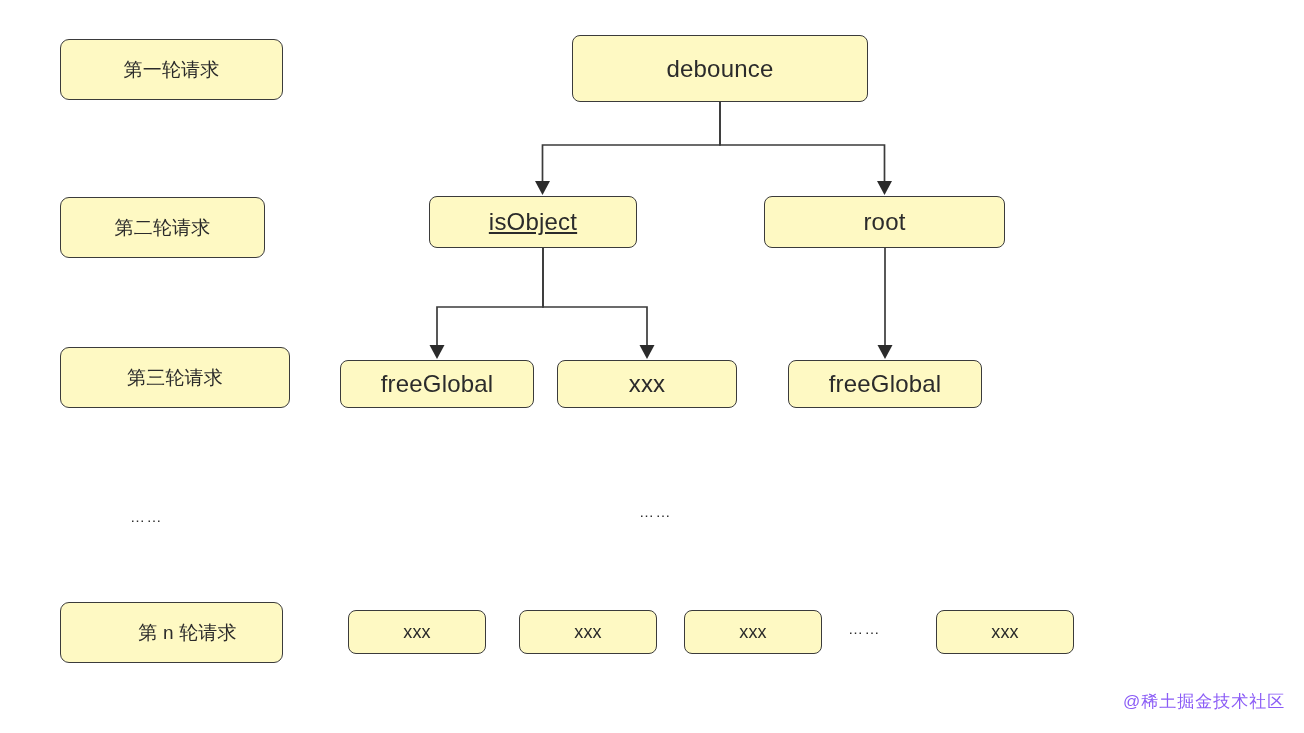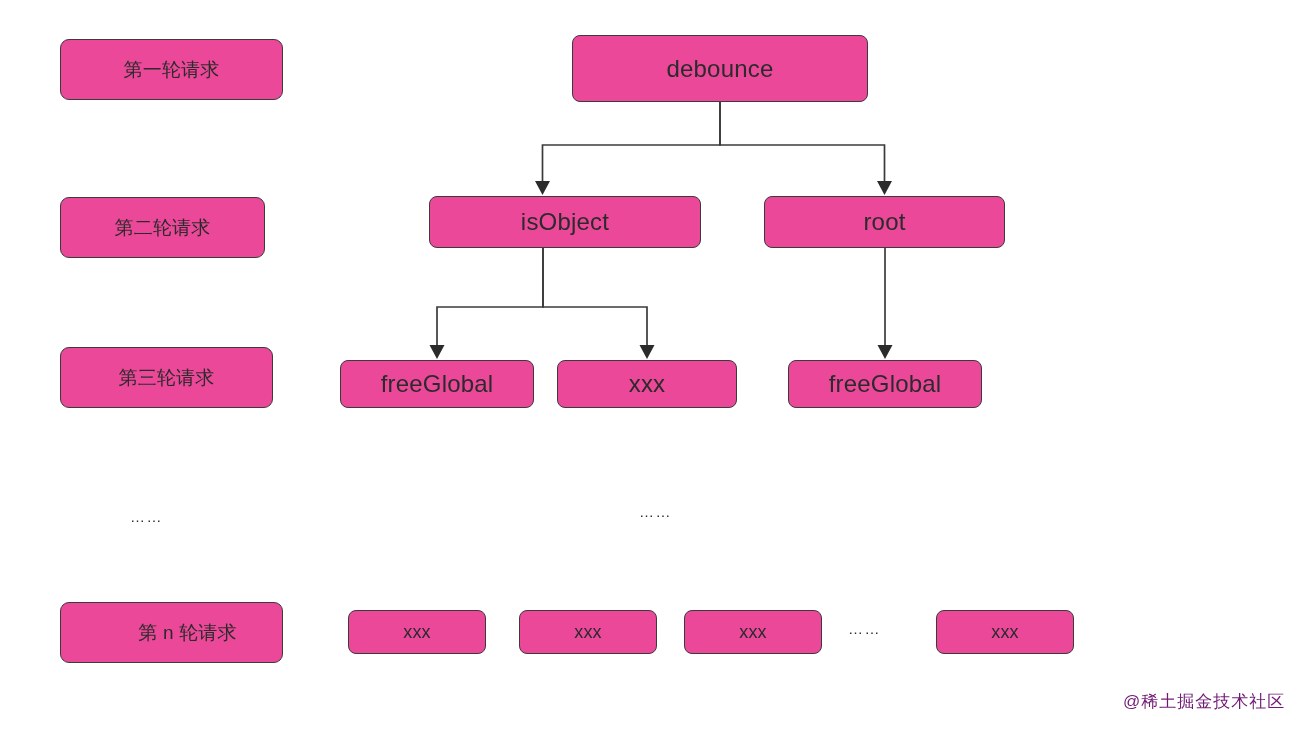--- a/index.html
+++ b/index.html
@@ -16,21 +16,21 @@
     width: 1304px;
     height: 733px;
     background: #ffffff;
     overflow: hidden;
   }
   .node {
     position: absolute;
     box-sizing: border-box;
     border: 1.6px solid #3b3b3b;
     border-radius: 8px;
-    background: #ec4899;
+    background: #fef9c3;
     display: flex;
     align-items: center;
     justify-content: center;
     color: #2b2b2b;
     letter-spacing: 0.2px;
     white-space: nowrap;
   }
   .node.stage-label {
     font-size: 19px;
     border-radius: 9px;
@@ -44,21 +44,21 @@
   .ellipsis {
     position: absolute;
     color: #2b2b2b;
     font-size: 15px;
     letter-spacing: 1.5px;
     white-space: nowrap;
     user-select: none;
   }
   .watermark {
     position: absolute;
-    color: #701a75;
+    color: #8b5cf6;
     font-size: 17px;
     letter-spacing: 1px;
     white-space: nowrap;
   }
   svg.edges {
     position: absolute;
     left: 0;
     top: 0;
     width: 1304px;
     height: 733px;
@@ -95,24 +95,24 @@
         <polygon class="arrow-head" points="639.5,345 654.5,345 647,359"></polygon>
       </g>
       <g>
         <path class="edge-path" d="M 885 248 L 885 347" stroke="#3b3b3b"></path>
         <polygon class="arrow-head" points="877.5,345 892.5,345 885,359"></polygon>
       </g>
     </svg>
   <div id="nodes-layer">
       <div class="node stage-label" style="left: 60px; top: 39px; width: 223px; height: 61px;">第一轮请求</div>
       <div class="node stage-label" style="left: 60px; top: 197px; width: 205px; height: 61px;">第二轮请求</div>
-      <div class="node stage-label" style="left: 60px; top: 347px; width: 213px; height: 61px;">第三轮请求</div>
+      <div class="node stage-label" style="left: 60px; top: 347px; width: 230px; height: 61px;">第三轮请求</div>
       <div class="node stage-label" style="left: 60px; top: 602px; width: 223px; height: 61px; padding-left: 32px;">第 n 轮请求</div>
       <div class="node tree-node" style="left: 572px; top: 35px; width: 296px; height: 67px;">debounce</div>
-      <div class="node tree-node" style="left: 429px; top: 196px; width: 272px; height: 52px;">isObject</div>
+      <div class="node tree-node" style="left: 429px; top: 196px; width: 208px; height: 52px; text-decoration: underline;">isObject</div>
       <div class="node tree-node" style="left: 764px; top: 196px; width: 241px; height: 52px;">root</div>
       <div class="node tree-node" style="left: 340px; top: 360px; width: 194px; height: 48px;">freeGlobal</div>
       <div class="node tree-node" style="left: 557px; top: 360px; width: 180px; height: 48px;">xxx</div>
       <div class="node tree-node" style="left: 788px; top: 360px; width: 194px; height: 48px;">freeGlobal</div>
       <div class="node tail-node" style="left: 348px; top: 610px; width: 138px; height: 44px;">xxx</div>
       <div class="node tail-node" style="left: 519px; top: 610px; width: 138px; height: 44px;">xxx</div>
       <div class="node tail-node" style="left: 684px; top: 610px; width: 138px; height: 44px;">xxx</div>
       <div class="node tail-node" style="left: 936px; top: 610px; width: 138px; height: 44px;">xxx</div>
       <div class="ellipsis" style="left: 130px; top: 508px;">……</div>
       <div class="ellipsis" style="left: 639px; top: 503px;">……</div>

